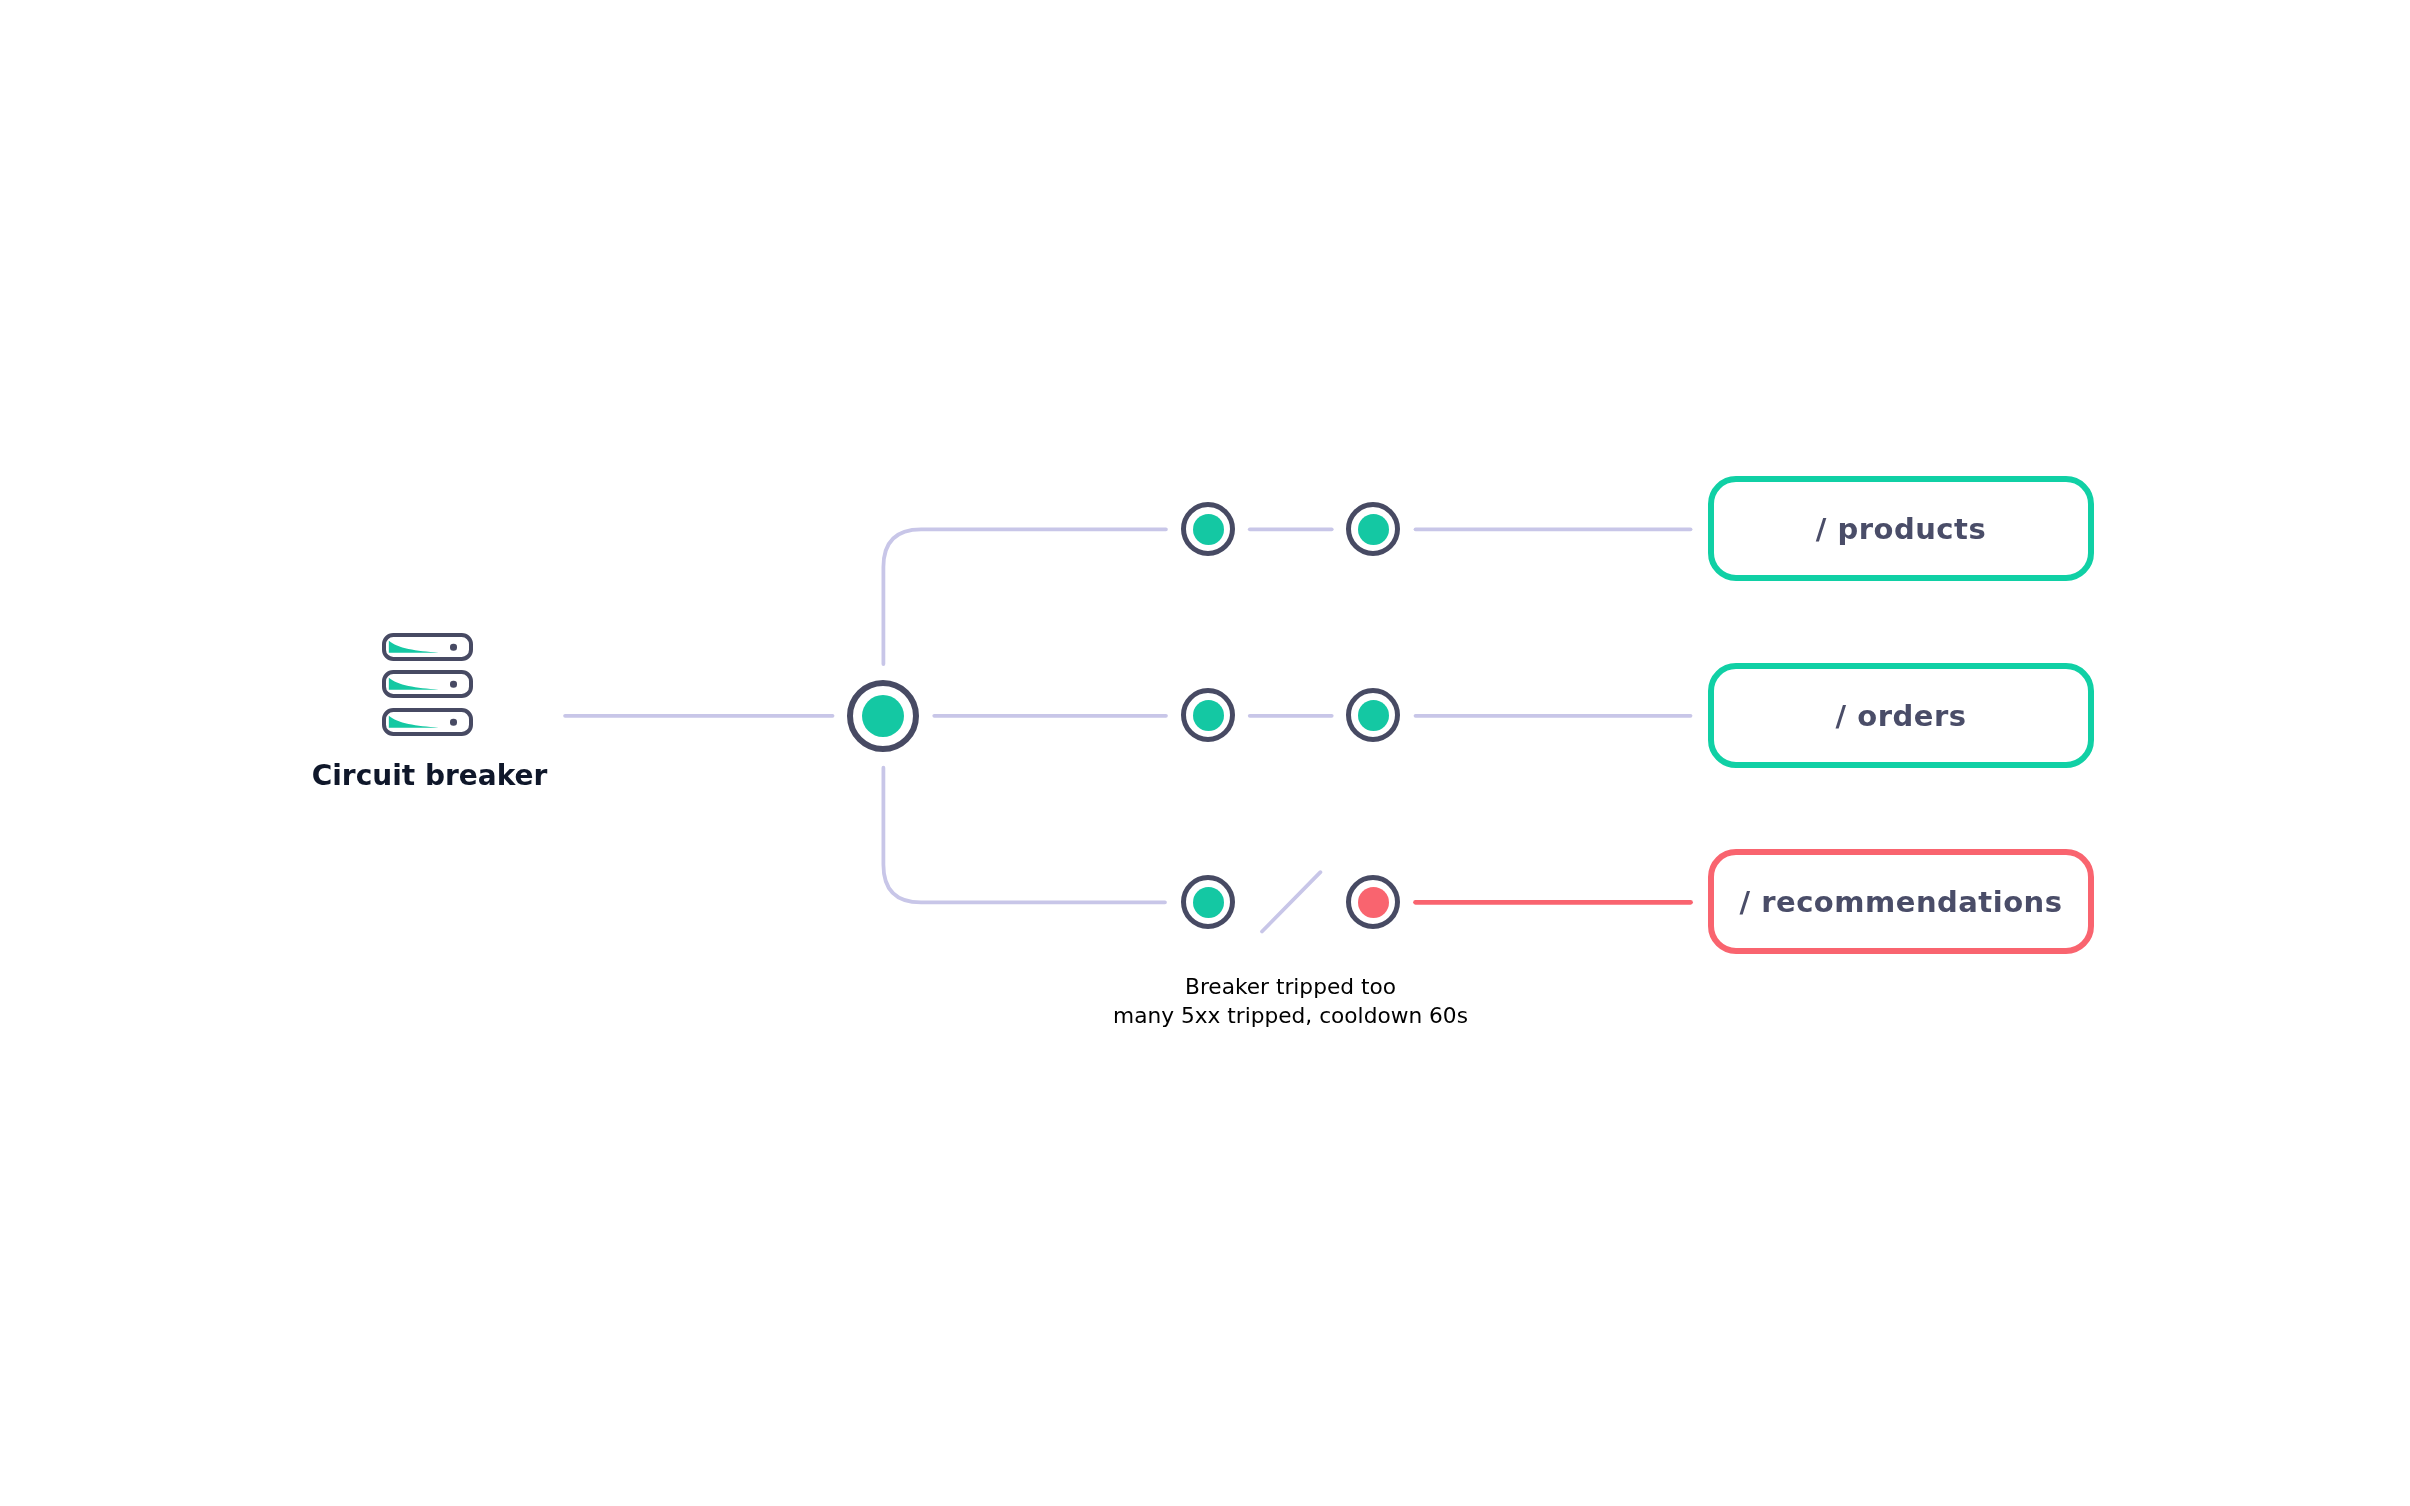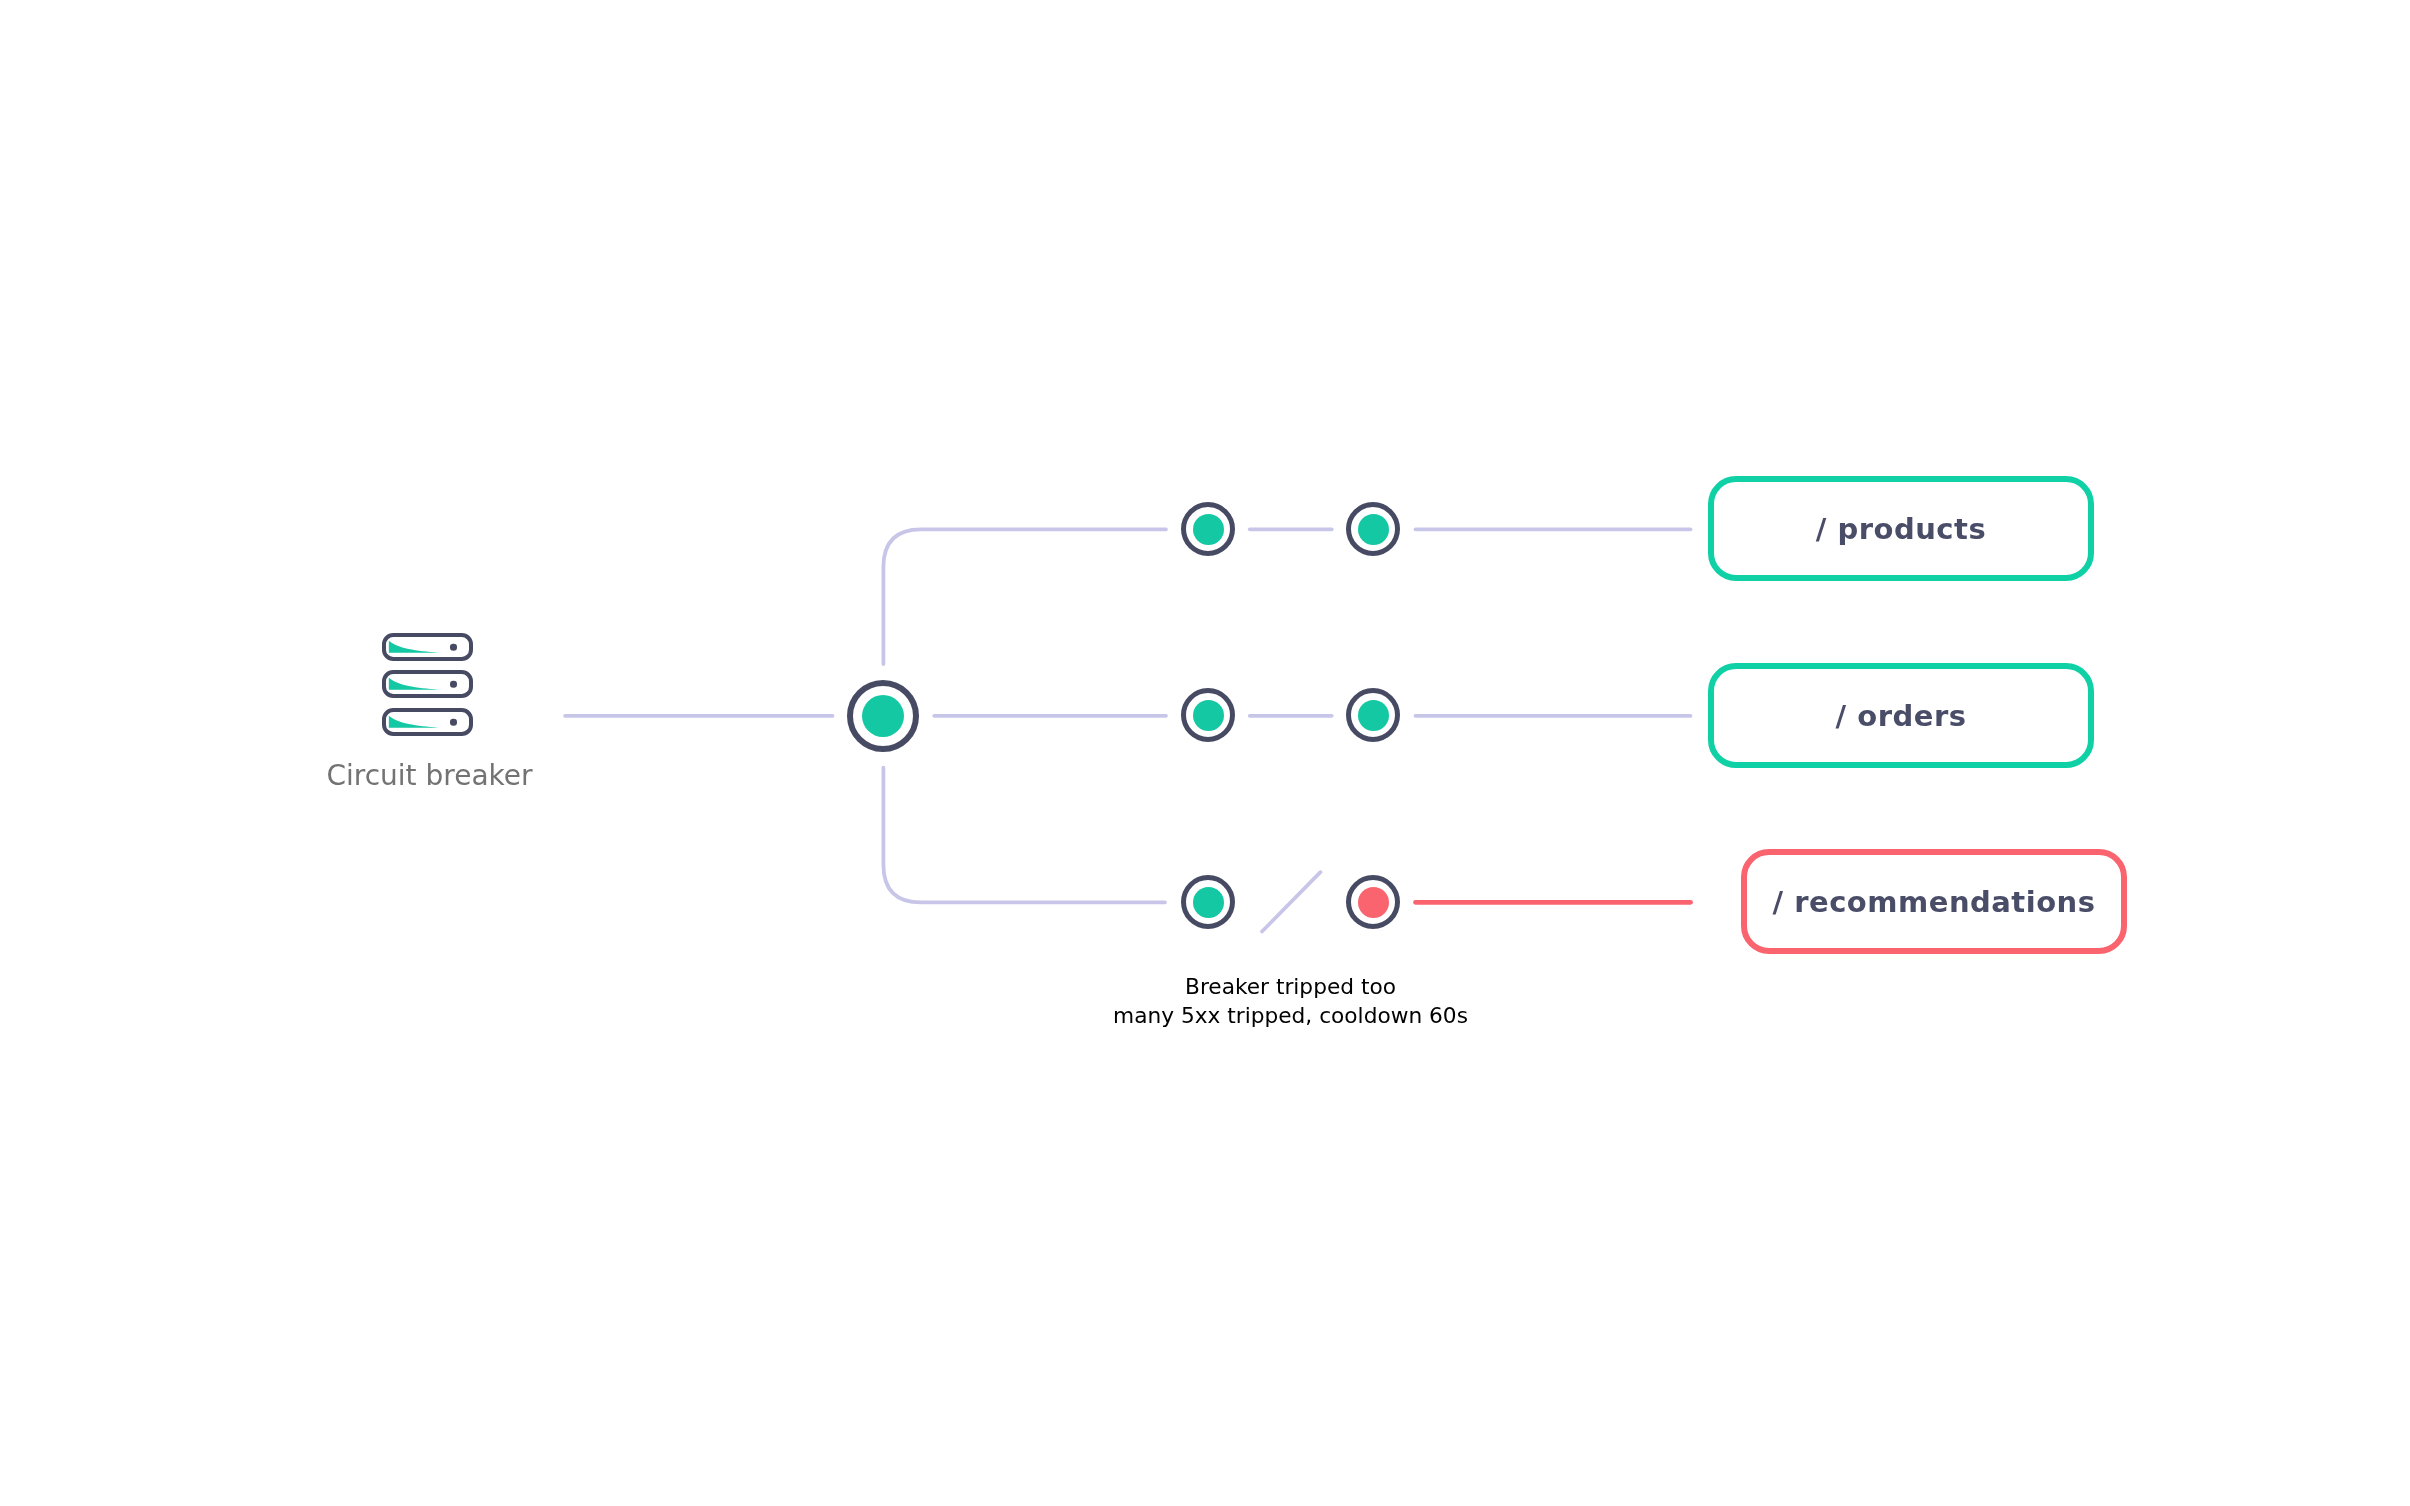--- a/index.html
+++ b/index.html
@@ -64,21 +64,21 @@
     border: 6.6px solid #10d0a5;
     border-radius: 28px;
     display: flex;
     align-items: center;
     justify-content: center;
     font-size: 29px;
     font-weight: 600;
     letter-spacing: 0.5px;
     color: #4a4d68;
   }
-  .endpoint--tripped { border-color: #f9646f; margin-left: 33px; }
+  .endpoint--tripped { border-color: #f9646f; }
 
   
   .server-bar {
     position: absolute;
     left: 382px;
     width: 91px;
     height: 28px;
     box-sizing: border-box;
     background: #ffffff;
     border: 4.7px solid #474a63;
@@ -98,22 +98,22 @@
     border-radius: 50%;
     background: #474a63;
   }
   .gateway-label {
     position: absolute;
     left: 241px;
     top: 759px;
     width: 377px;
     text-align: center;
     font-size: 28px;
-    font-weight: normal;
-    color: #737373;
+    font-weight: bold;
+    color: #0f172a;
   }
 
   
   .note {
     position: absolute;
     left: 1102px;
     top: 972px;
     width: 377px;
     text-align: center;
     font-size: 21.7px;

